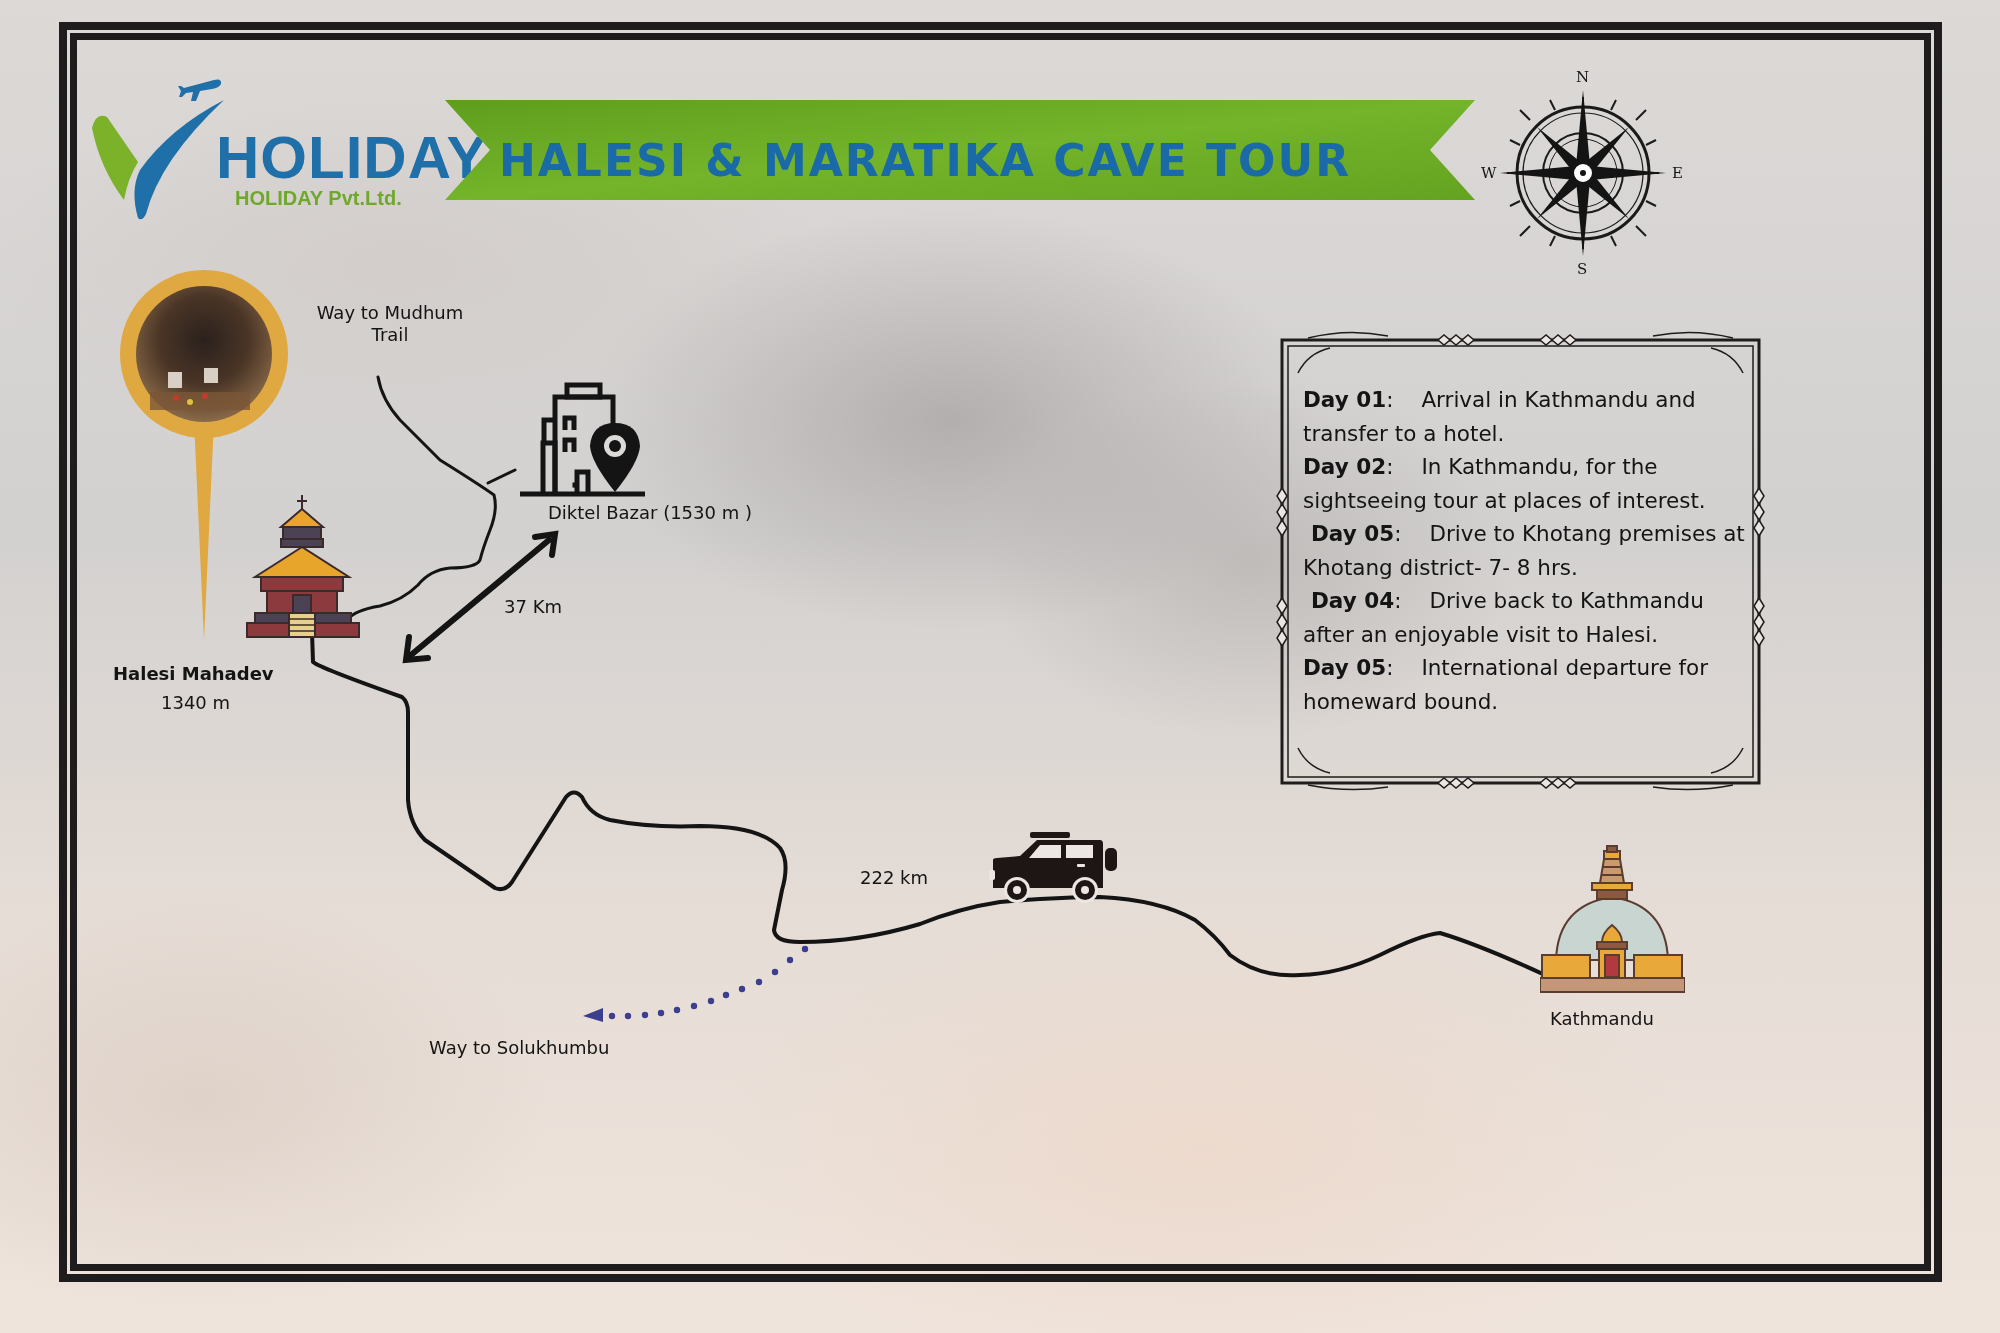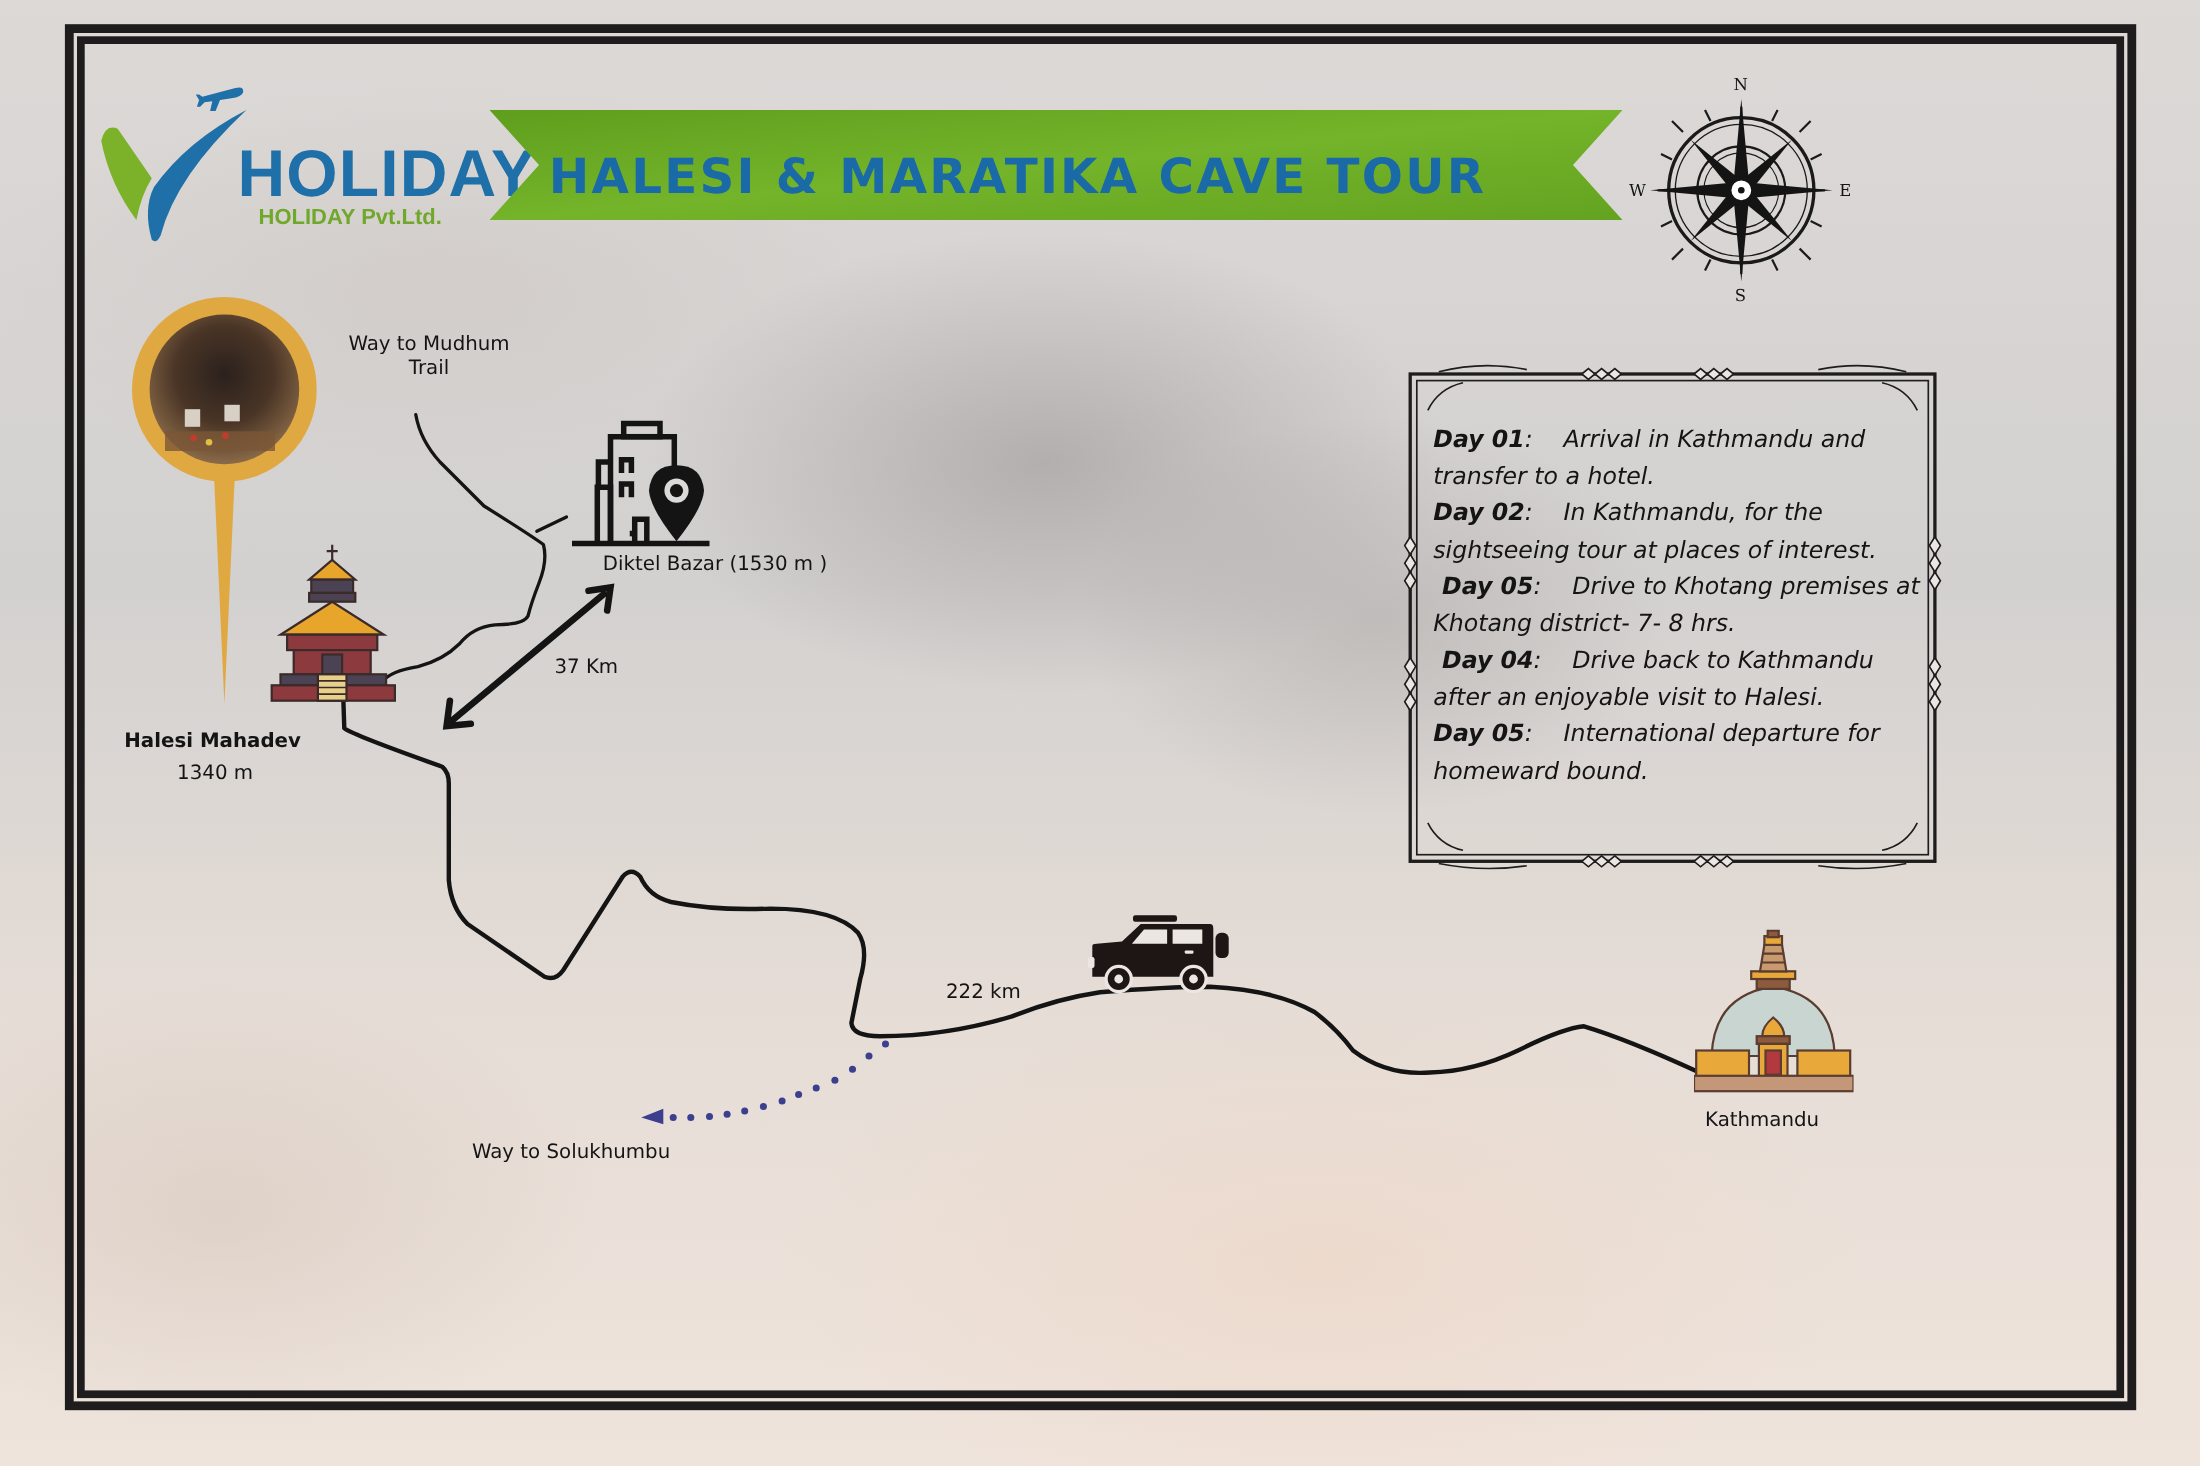--- a/index.html
+++ b/index.html
@@ -52,21 +52,21 @@
     color: #141414; font-size: 18px; line-height: 1.2; white-space: nowrap;
   }
   .lbl.bold { font-weight: bold; }
   .center { text-align: center; }
   .itin {
     position: absolute; left: 1303px; top: 383px; width: 450px;
     font-family: "DejaVu Sans", sans-serif; font-size: 21.5px;
     color: #141414; line-height: 33.5px;
   }
   .itin .day { font-weight: bold; }
-  .itin .row { display: block; font-style: italic; }
+  .itin .row { display: block; }
   .itin .gap { display: inline-block; width: 28px; }
 </style>
 </head>
 <body>
 
 <div class="bg"></div>
 <div class="frame-outer"></div>
 <div class="frame-inner"></div>
 
 <svg class="abs" style="left:80px;top:70px" width="170" height="160" viewBox="80 70 170 160">
@@ -266,21 +266,21 @@
   <span>Way to Mudhum</span><br>
   <span>Trail</span>
 </div>
 <div class="lbl bold" style="left:113px;top:650px;margin-top:13px;">Halesi Mahadev</div>
 <div class="lbl" style="left:161px;top:692px;">1340 m</div>
 <div class="lbl" style="left:548px;top:502px;">
   <span>Diktel Bazar</span>
   <span>(1530 m )</span>
 </div>
 <div class="lbl" style="left:504px;top:596px;">37 Km</div>
-<div class="lbl" style="left:860px;top:891px;">222 km</div>
+<div class="lbl" style="left:860px;top:867px;">222 km</div>
 <div class="lbl" style="left:429px;top:1037px;">Way to Solukhumbu</div>
 <div class="lbl" style="left:1550px;top:1008px;">Kathmandu</div>
 
 <svg class="abs" style="left:1268px;top:328px" width="505" height="465" viewBox="0 0 505 465">
   <g fill="none" stroke="#1e1c1c">
     <rect x="14" y="12" width="477" height="443" stroke-width="3"></rect>
     <rect x="20" y="18" width="465" height="431" stroke-width="1.5"></rect>
     <path d="M30 45 Q40 25 62 20 M475 45 Q465 25 443 20 M30 420 Q40 440 62 445 M475 420 Q465 440 443 445" stroke-width="1.5"></path>
     <path d="M40 10 Q80 0 120 8 M385 8 Q425 0 465 10 M40 457 Q80 465 120 459 M385 459 Q425 465 465 457" stroke-width="1.5"></path>
   </g>

